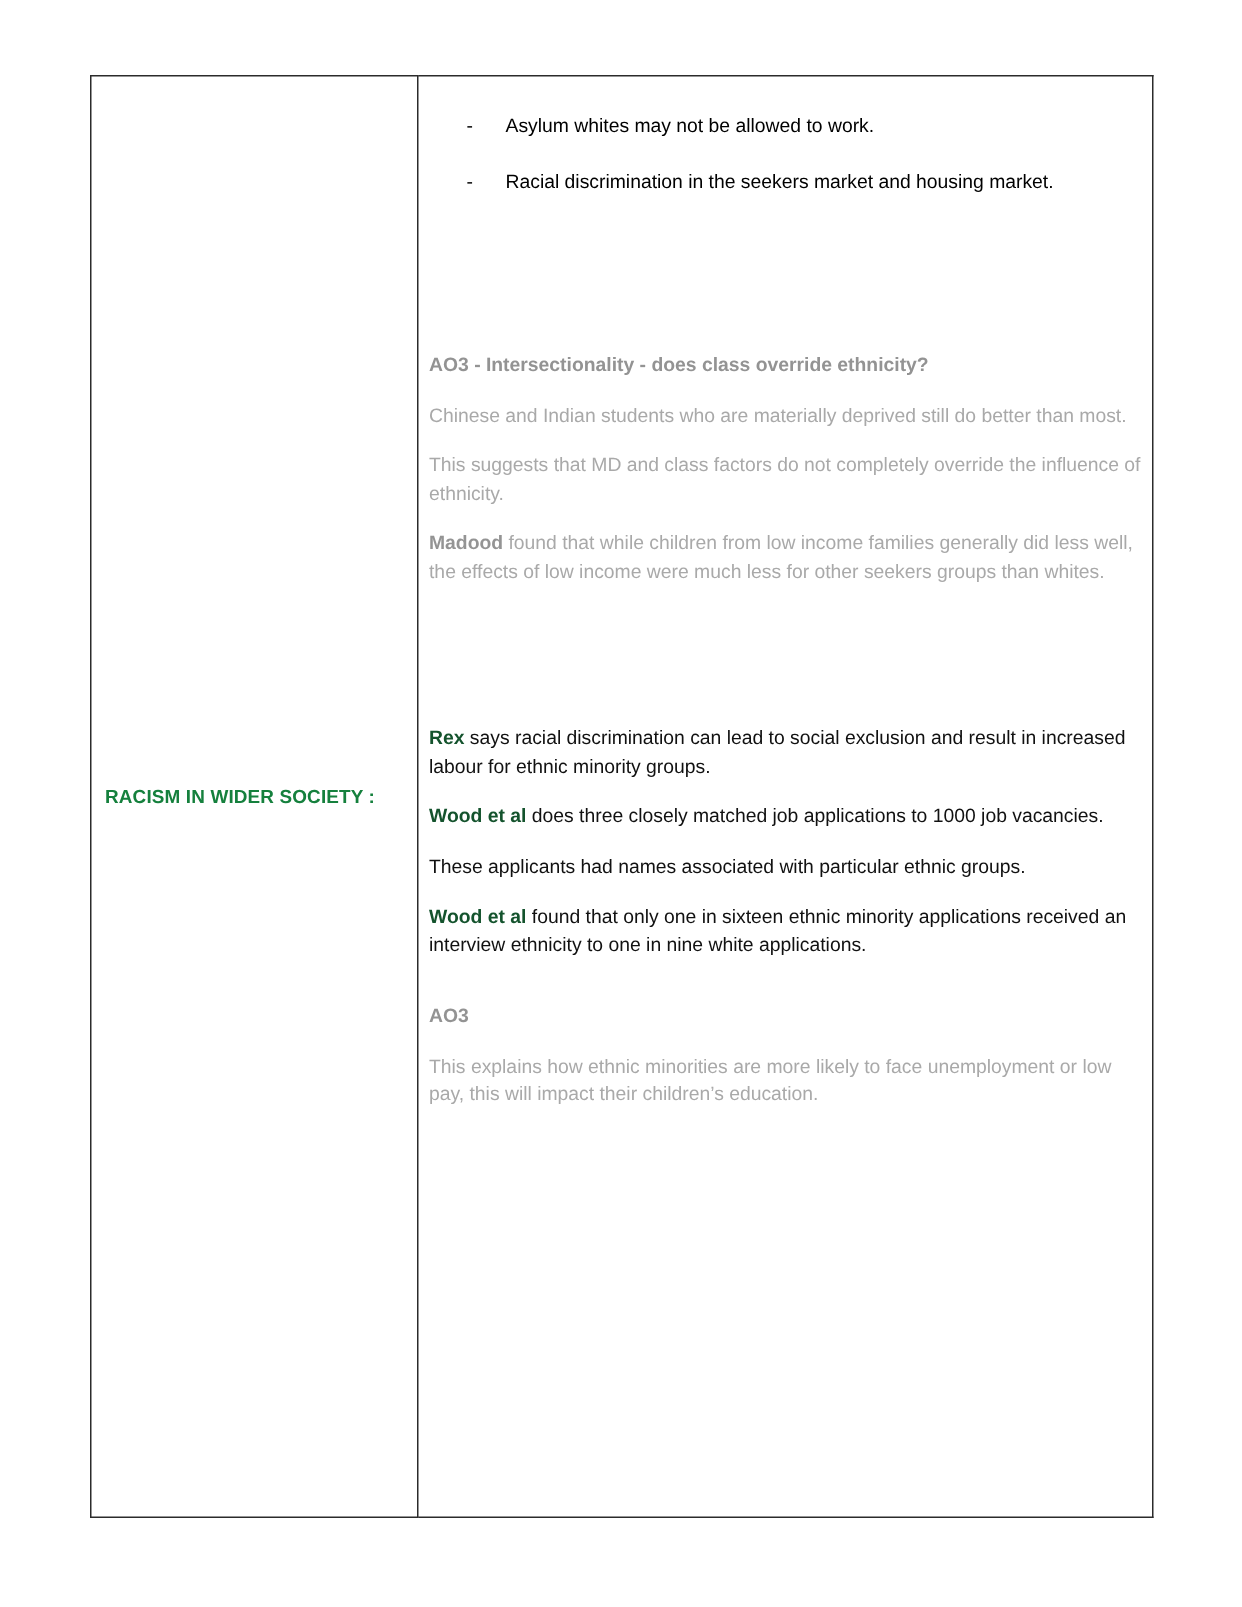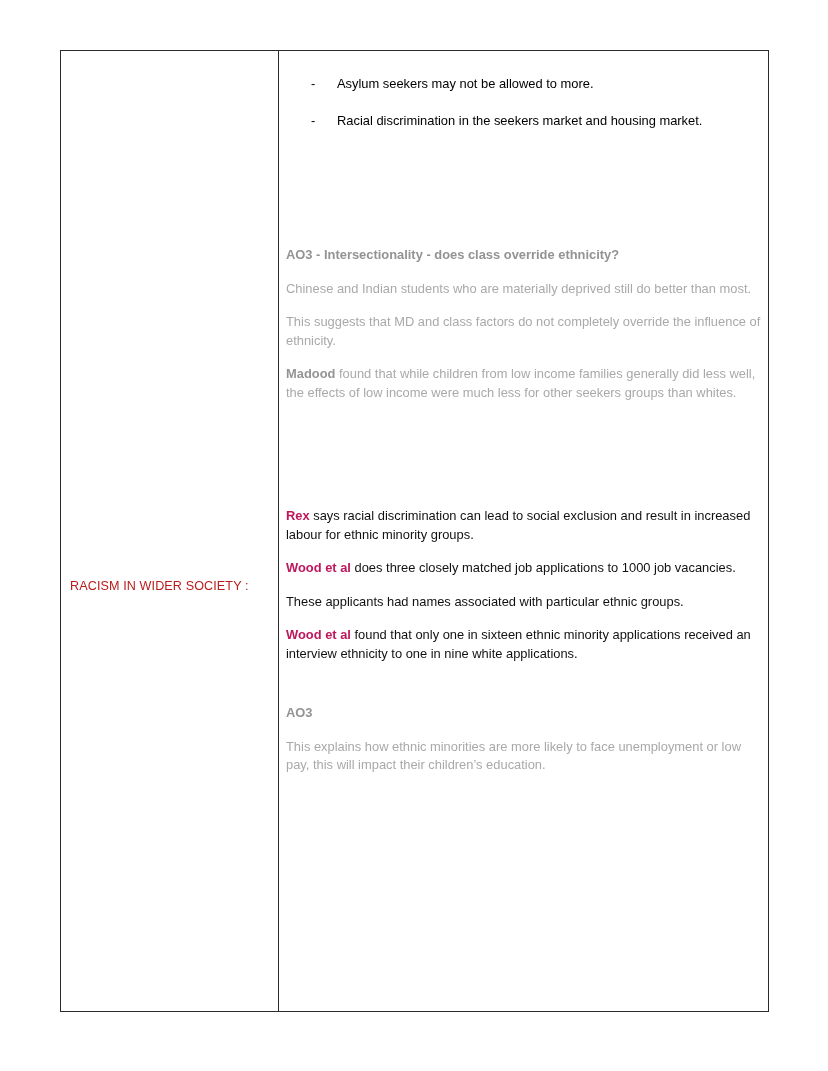--- a/index.html
+++ b/index.html
@@ -43,25 +43,25 @@
     width: 489px;
   }
   .cell-inner {
     position: relative;
     height: 960px;
   }
   
   .section-label {
     position: absolute;
     left: 9px;
-    top: 527px;
+    top: 472px;
     width: 205px;
     font-size: 12.6px;
-    font-weight: normal;
-    color: #b91c1c;
+    font-weight: bold;
+    color: #15803d;
     line-height: 17.5px;
     letter-spacing: 0.1px;
   }
   
   .rc {
     position: absolute;
     left: 7px;
     top: 0;
     width: 478px;
   }
@@ -83,33 +83,33 @@
     position: absolute;
     left: 25px;
     top: 0;
     font-size: 12.9px;
     line-height: 18.5px;
     color: #000000;
   }
   .para {
     font-size: 12.9px;
     line-height: 18.5px;
-    margin: 12px 0 15px 0;
+    margin: 0 0 15px 0;
     padding: 0;
   }
   .para.black { color: #111111; }
   .para.grey  { color: #a9a9a9; }
   .para.grey-head {
     color: #939393;
     font-weight: bold;
     margin-bottom: 15px;
   }
   .para b, .para .nm { font-weight: bold; }
   .para.grey .nm { color: #949494; }
-  .para.black .nm { color: #be185d; }
+  .para.black .nm { color: #14532d; }
 
   .spacer-lg { height: 86px; }
   .spacer-md { height: 78px; }
   .spacer-sm { height: 14px; }
 </style>
 </head>
 <body>
 
 <div class="page">
 
@@ -123,21 +123,21 @@
         </div>
       </td>
 
       <td class="col-right">
         <div class="cell-inner">
           <div class="rc">
 
             <ul class="bullet-list">
               <li class="bullet-item">
                 <span class="bullet-dash">-</span>
-                <span>Asylum seekers may not be allowed to more.</span>
+                <span>Asylum whites may not be allowed to work.</span>
               </li>
               <li class="bullet-item">
                 <span class="bullet-dash">-</span>
                 <span>Racial discrimination in the seekers market and housing market.</span>
               </li>
             </ul>
 
             <div class="spacer-lg"></div>
 
             <p class="para grey-head">AO3 - Intersectionality - does class override ethnicity?</p>

